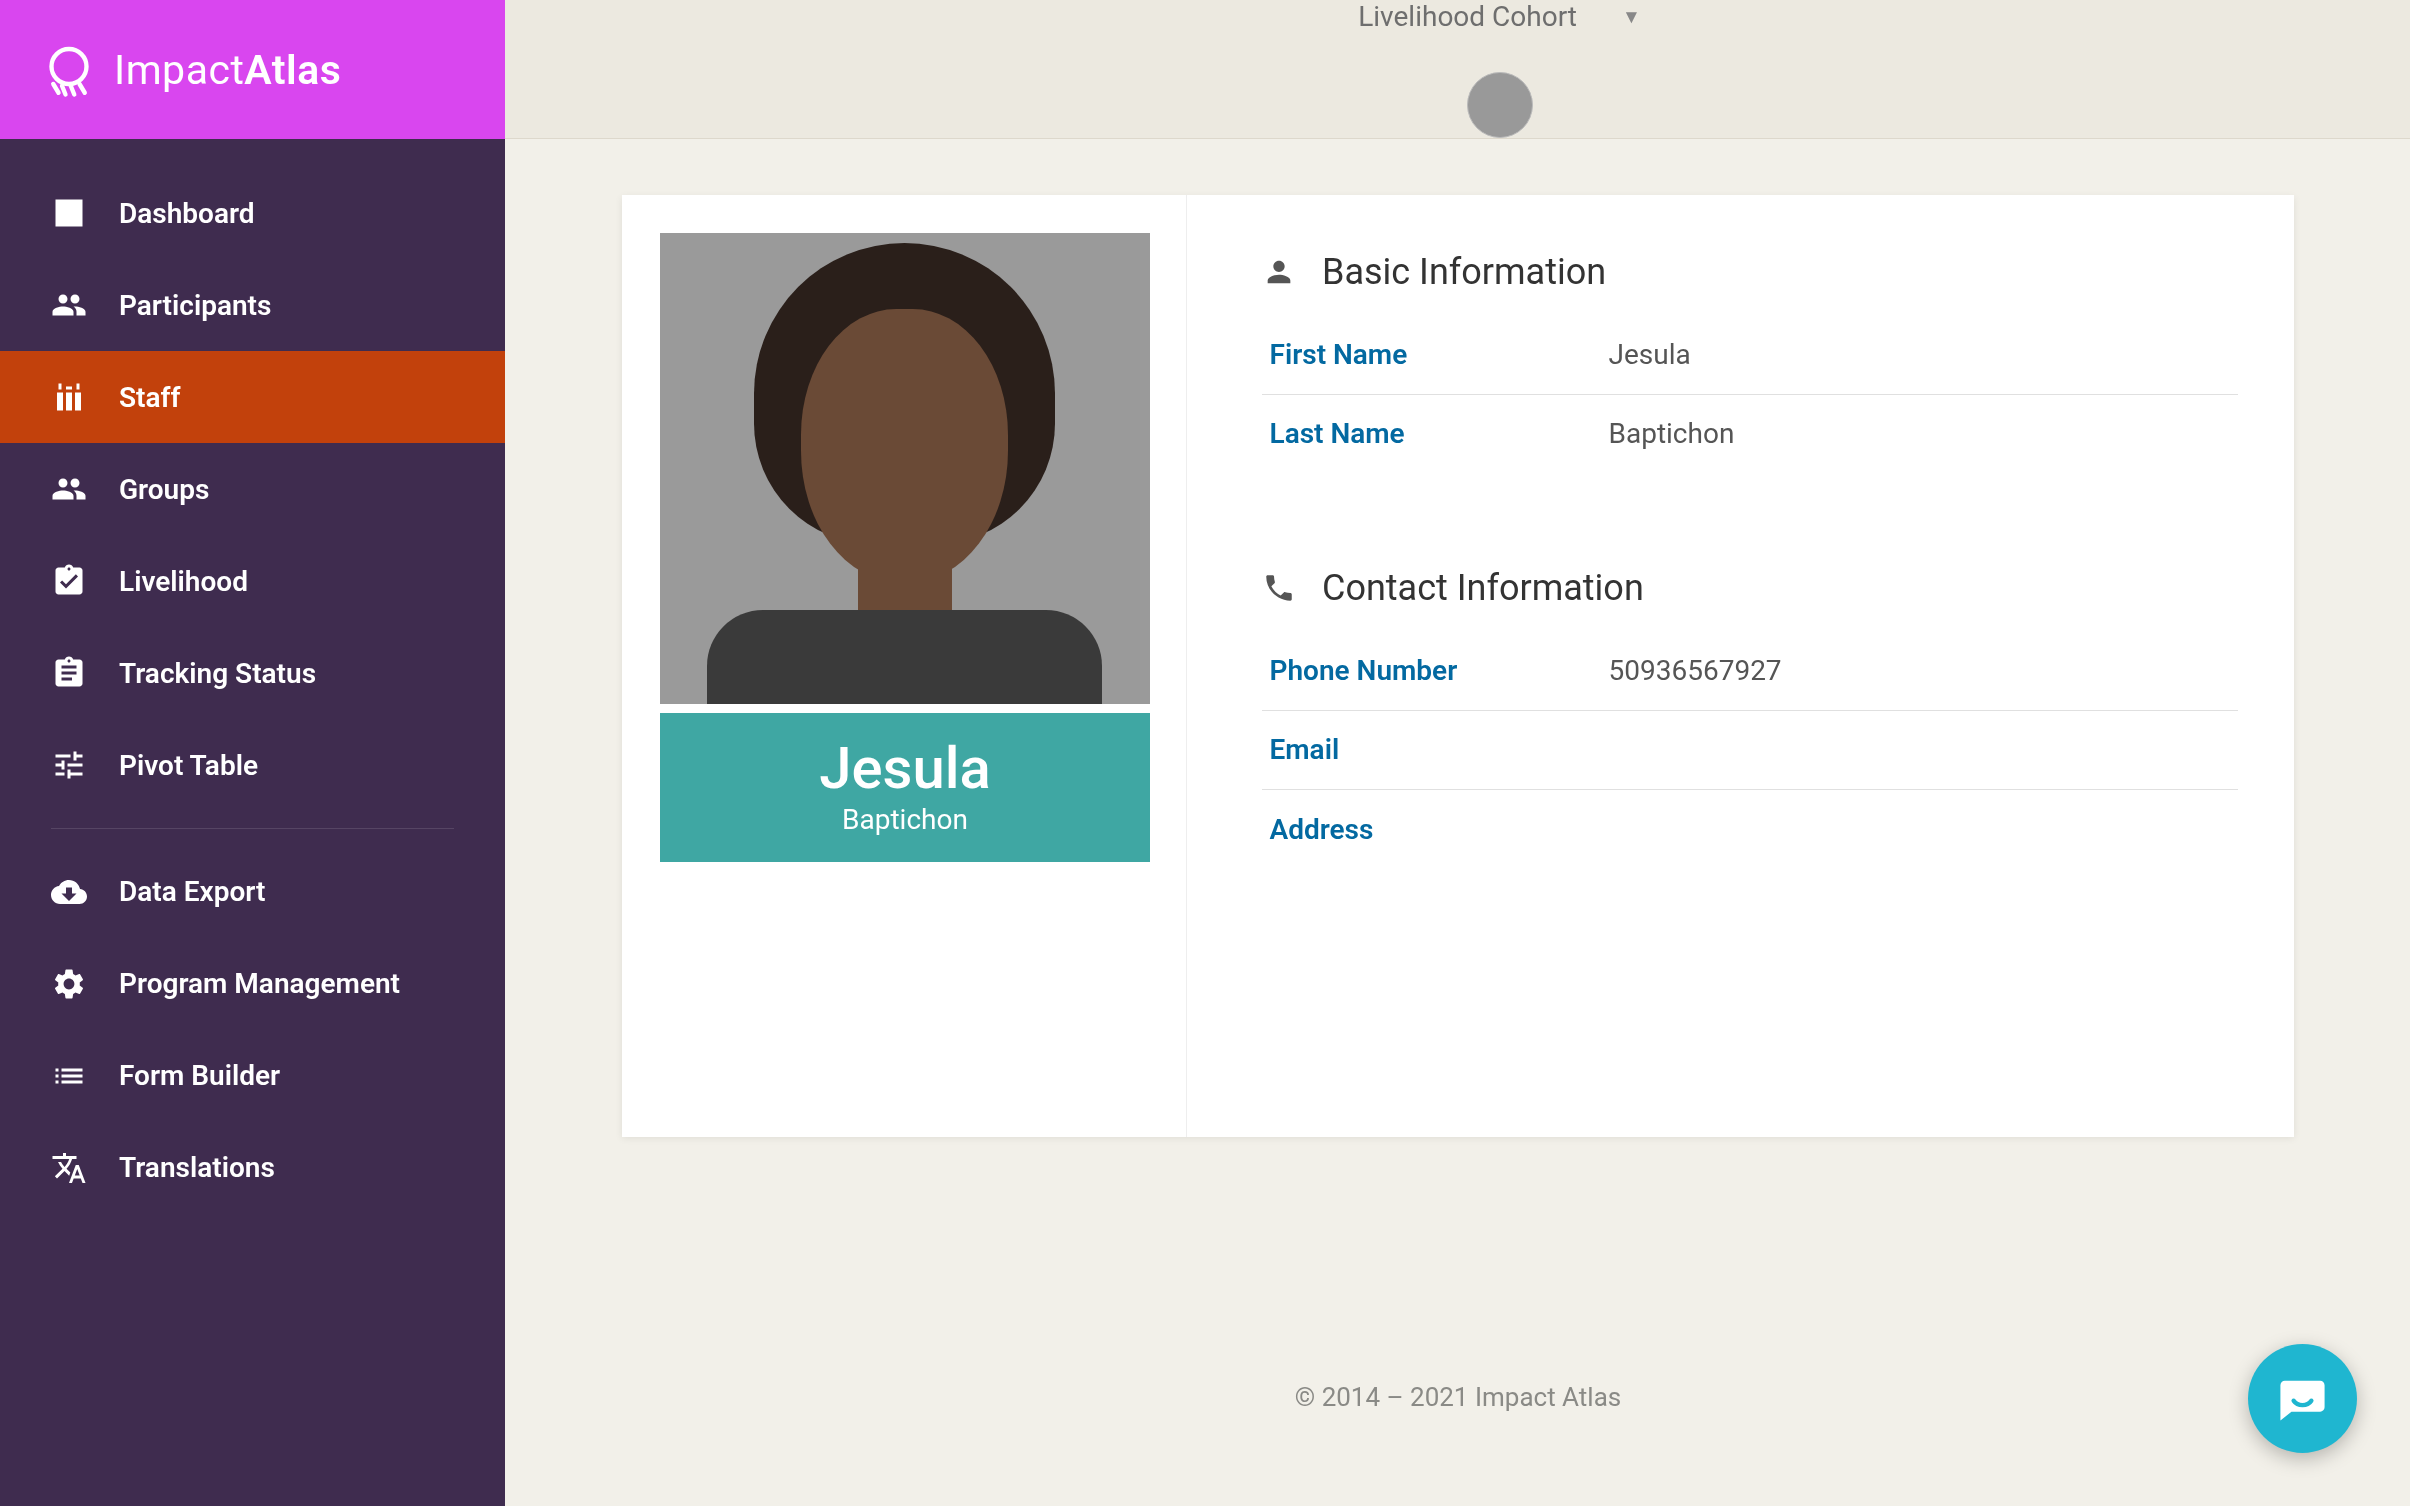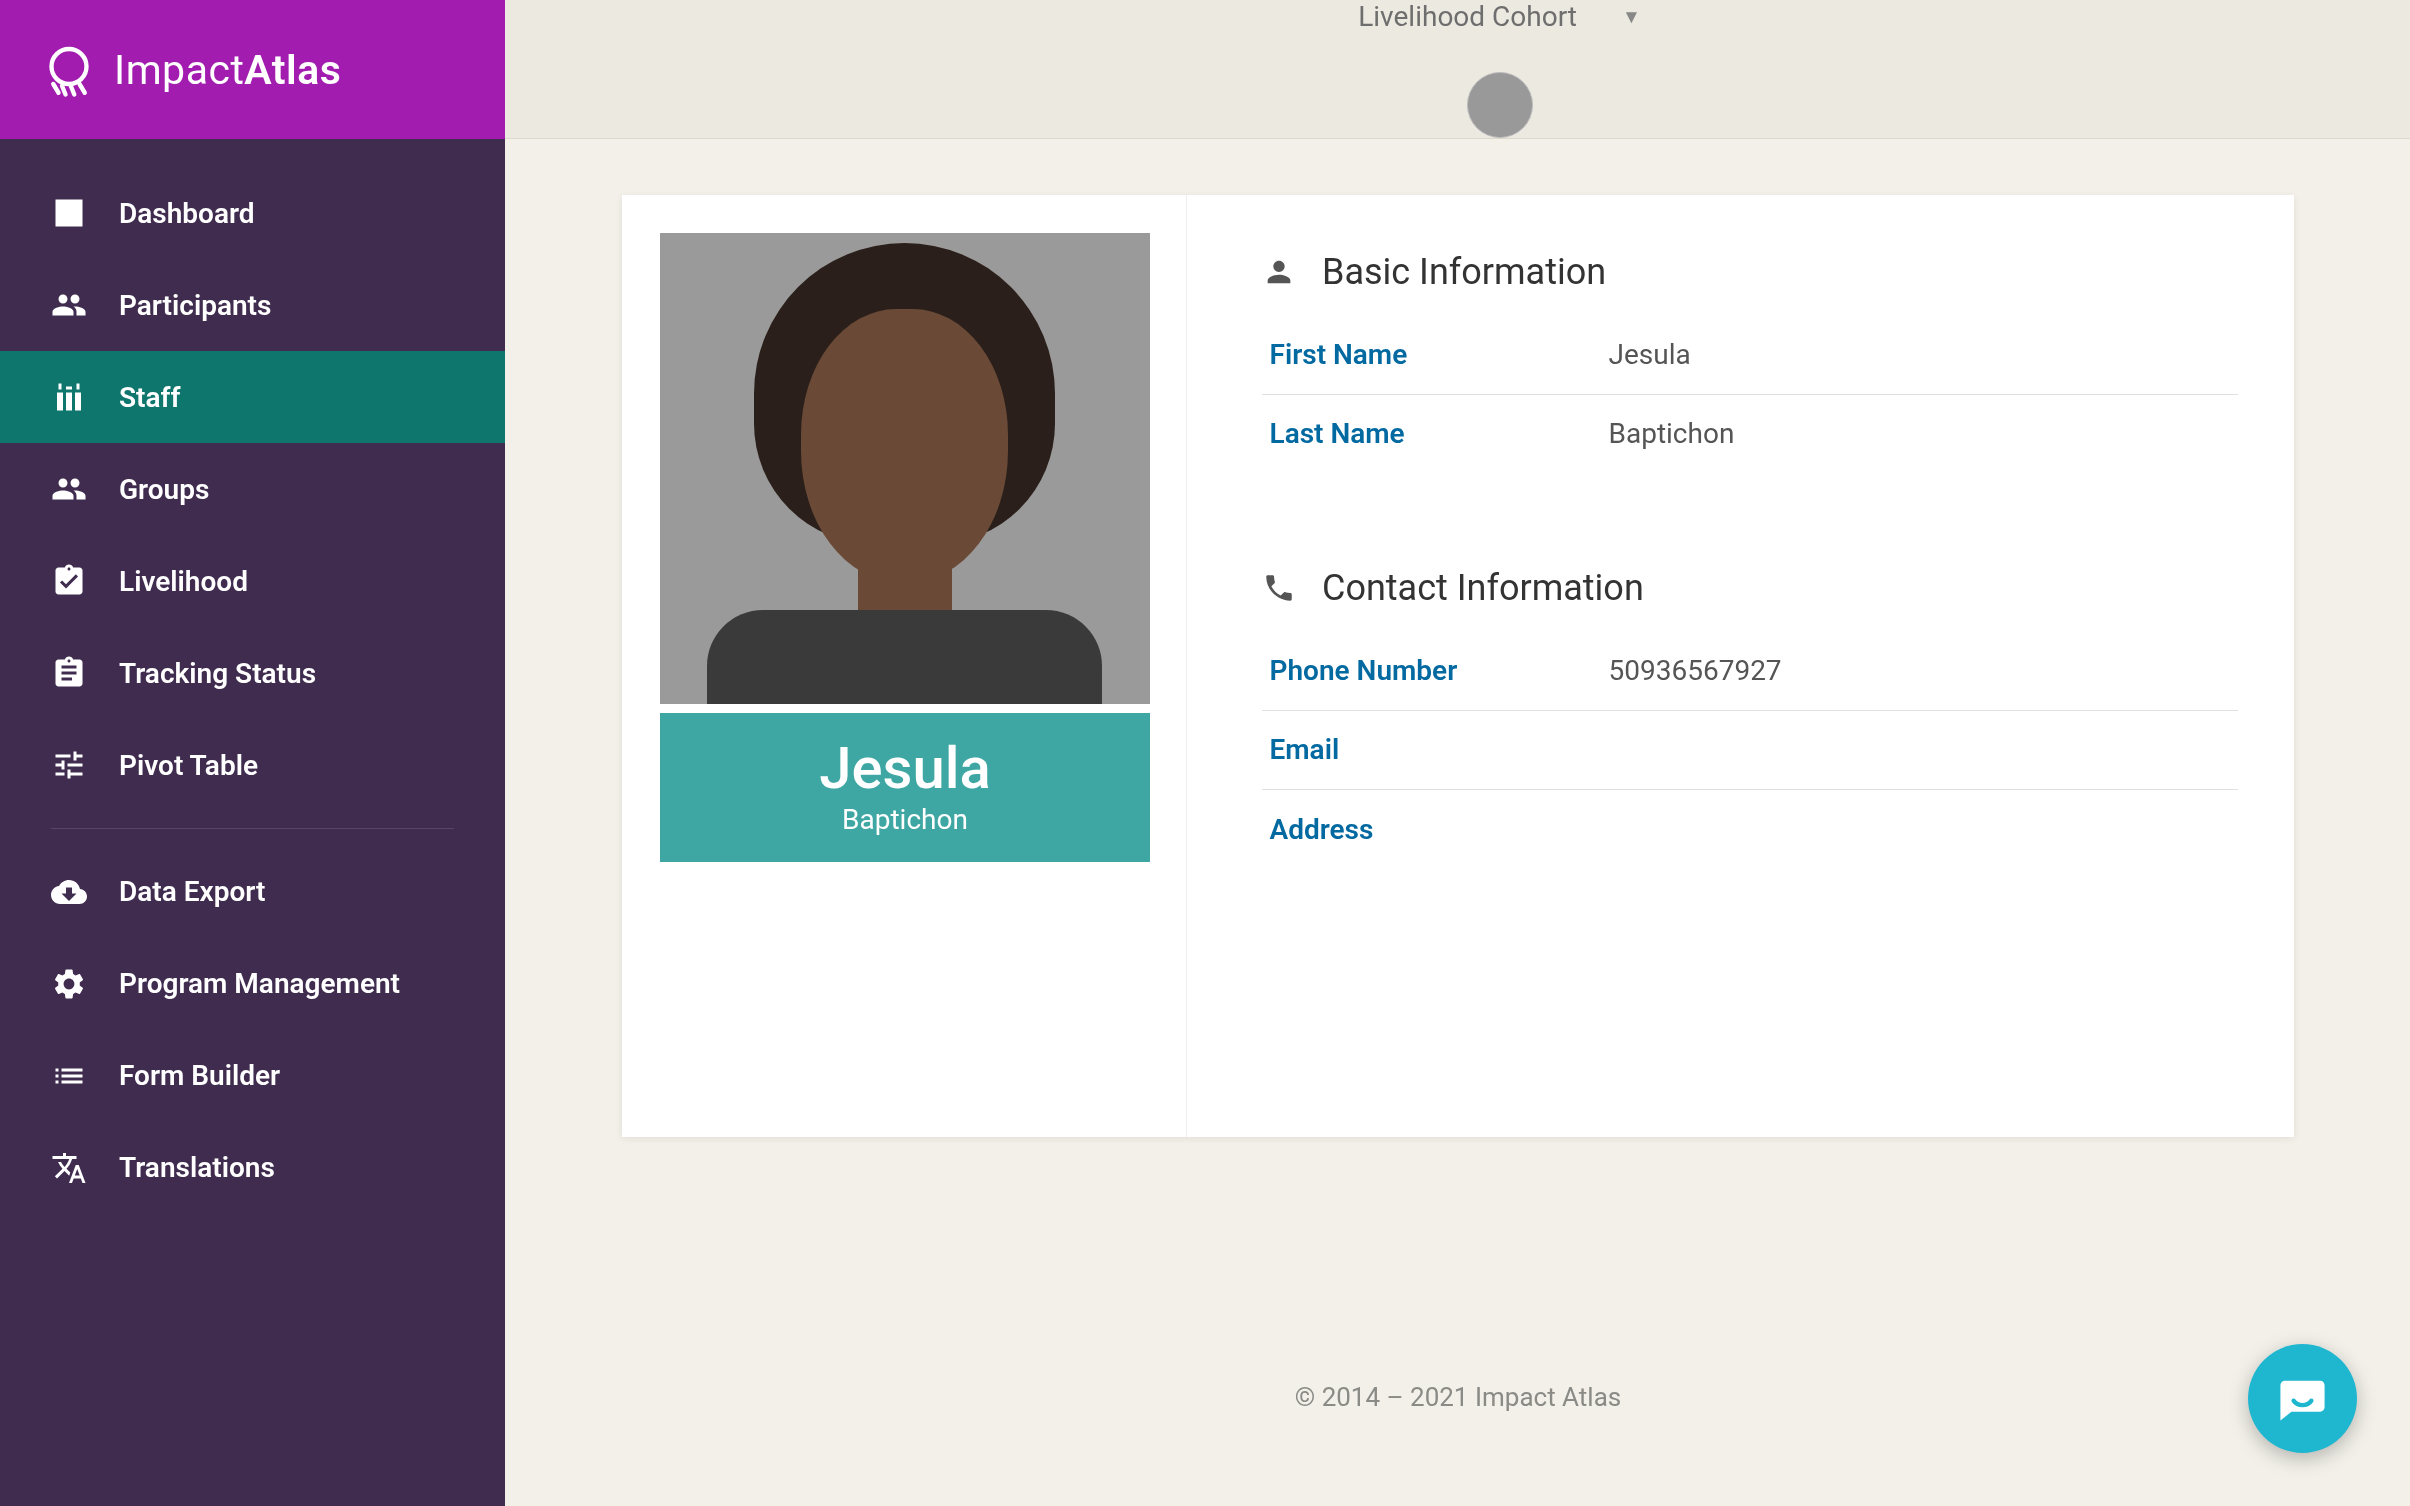--- a/index.html
+++ b/index.html
@@ -20,41 +20,41 @@
   color: #fff;
   display: flex;
   flex-direction: column;
   flex-shrink: 0;
 }
 .logo-block {
   height: 139px;
   display: flex;
   align-items: center;
   padding-left: 41px;
-  background: #a21caf;
+  background: #d946ef;
 }
 .logo-mark {
   width: 56px; height: 56px;
   display: inline-flex; align-items: center; justify-content: center;
   margin-right: 17px;
 }
 .logo-text { font-size: 41px; font-weight: 400; letter-spacing: 0.5px; }
 .logo-text .bold { font-weight: 600; }
 
 .nav { padding-top: 28px; }
 .nav-item {
   display: flex; align-items: center;
   height: 92px;
   padding-left: 51px;
   font-size: 28px;
   font-weight: 600;
   color: #ffffff;
   cursor: pointer;
 }
-.nav-item.active { background: #0f766e; }
+.nav-item.active { background: #c2410c; }
 .nav-item .nav-icon {
   width: 36px; height: 36px;
   margin-right: 32px;
   display: inline-flex; align-items: center; justify-content: center;
   color: #fff;
   fill: #fff;
 }
 .nav-divider {
   height: 0.9px;
   background: rgba(255,255,255,0.12);

